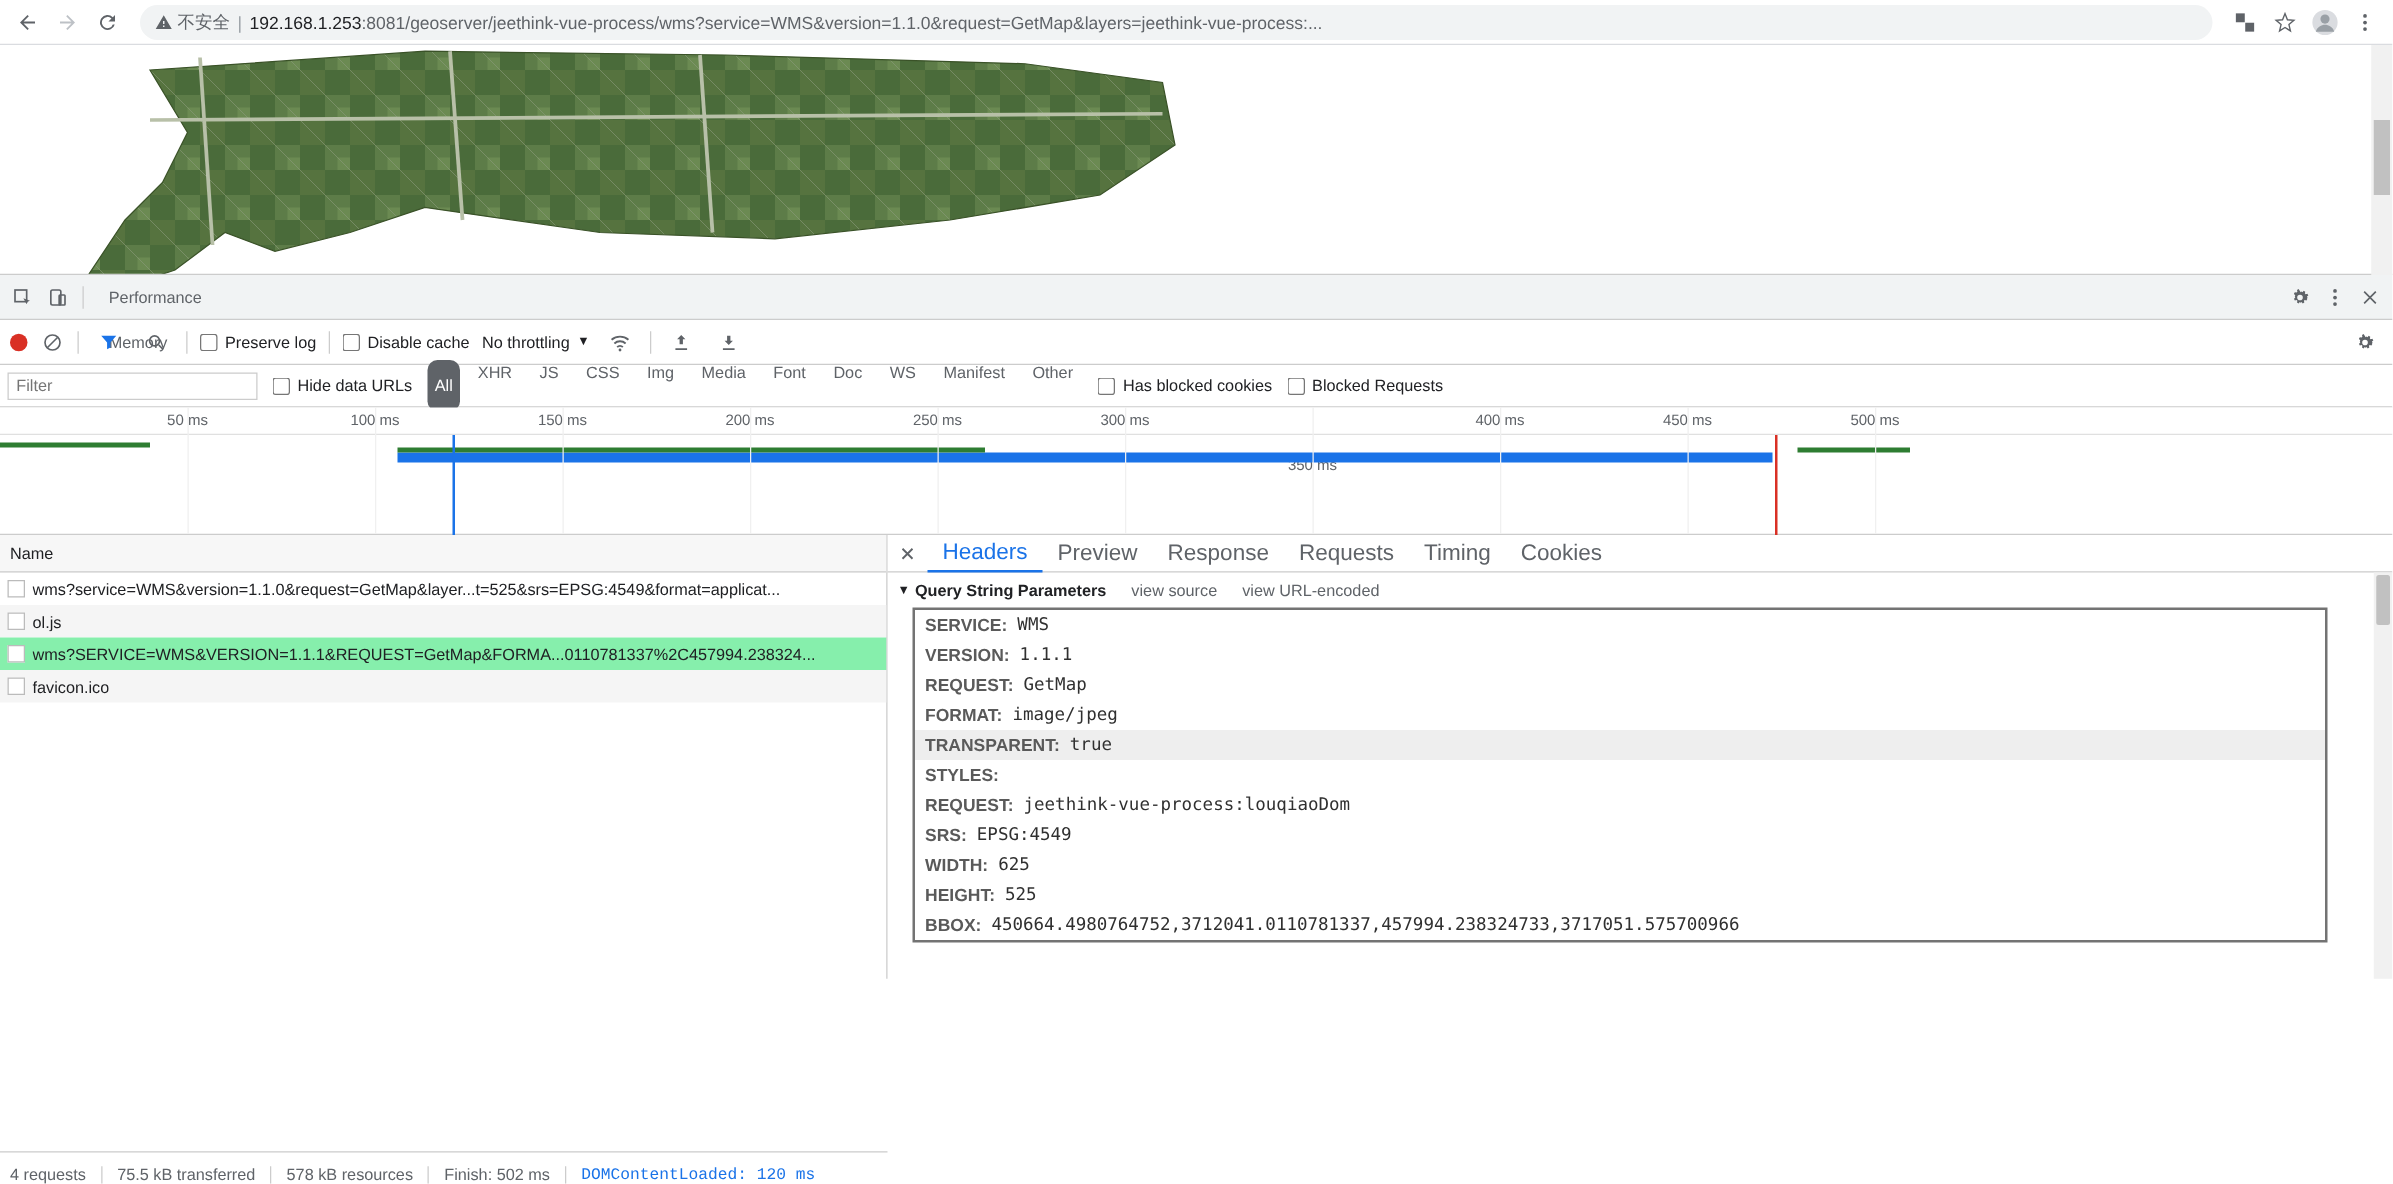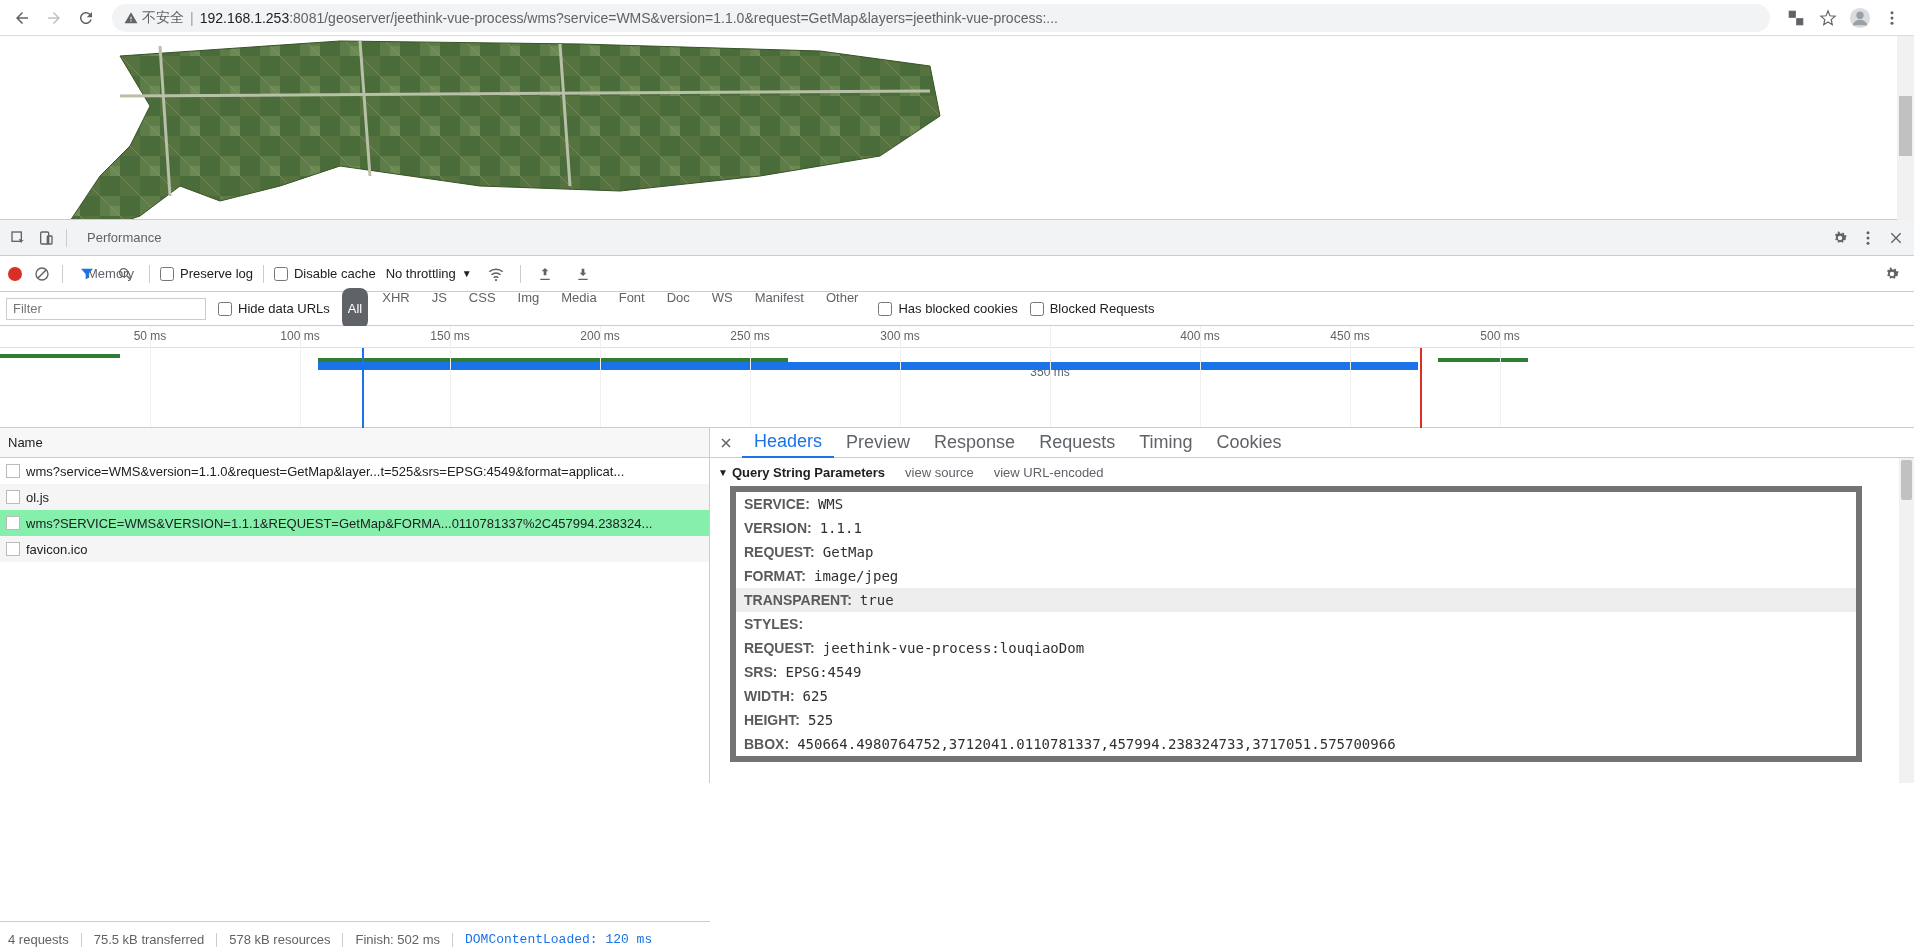--- a/index.html
+++ b/index.html
@@ -66,21 +66,21 @@
 
 
 .details { flex: 1; display: flex; flex-direction: column; position: relative; }
 .det-tabs { height: 30px; display: flex; align-items: center; border-bottom: 1px solid #ccc; gap: 4px; padding: 0 4px; }
 .det-close { width: 24px; height: 24px; display: flex; align-items: center; justify-content: center; color: #5f6368; cursor: pointer; }
 .det-tab { padding: 0 12px; height: 30px; display: flex; align-items: center; font-size: 18px; color: #5f6368; cursor: pointer; }
 .det-tab.active { color: #1a73e8; border-bottom: 2px solid #1a73e8; }
 .det-section-head { height: 28px; display: flex; align-items: center; gap: 20px; padding: 0 8px; font-size: 13px; }
 .det-section-title { font-weight: 700; color: #202124; display: flex; align-items: center; gap: 4px; }
 .det-link { color: #5f6368; cursor: pointer; }
-.det-params { border: 6px solid #737373; margin: 0 52px 0 20px; }
+.det-params { border: 2px solid #737373; margin: 0 52px 0 20px; }
 .param-row { display: flex; align-items: center; padding: 4px 8px; font-size: 14px; gap: 8px; }
 .param-row.hl { background: #eeeeee; }
 .param-key { font-weight: 700; color: #5a5a5a; }
 .param-val { font-family: Consolas, Menlo, monospace; color: #303030; }
 .det-scroll { position: absolute; right: 0; top: 30px; bottom: 0; width: 15px; background: #f1f1f1; }
 .det-thumb { position: absolute; right: 2px; top: 2px; width: 11px; height: 40px; background: #c1c1c1; border-radius: 2px; }
 
 
 .status-bar { position: absolute; bottom: 0; left: 0; width: 710px; height: 26px; border-top: 1px solid #ccc; background: #fff; display: flex; align-items: flex-end; padding: 0 8px; font-size: 13px; color: #5f6368; gap: 6px; }
 .status-sep { width: 1px; height: 14px; background: #ccc; margin: 0 6px; }

